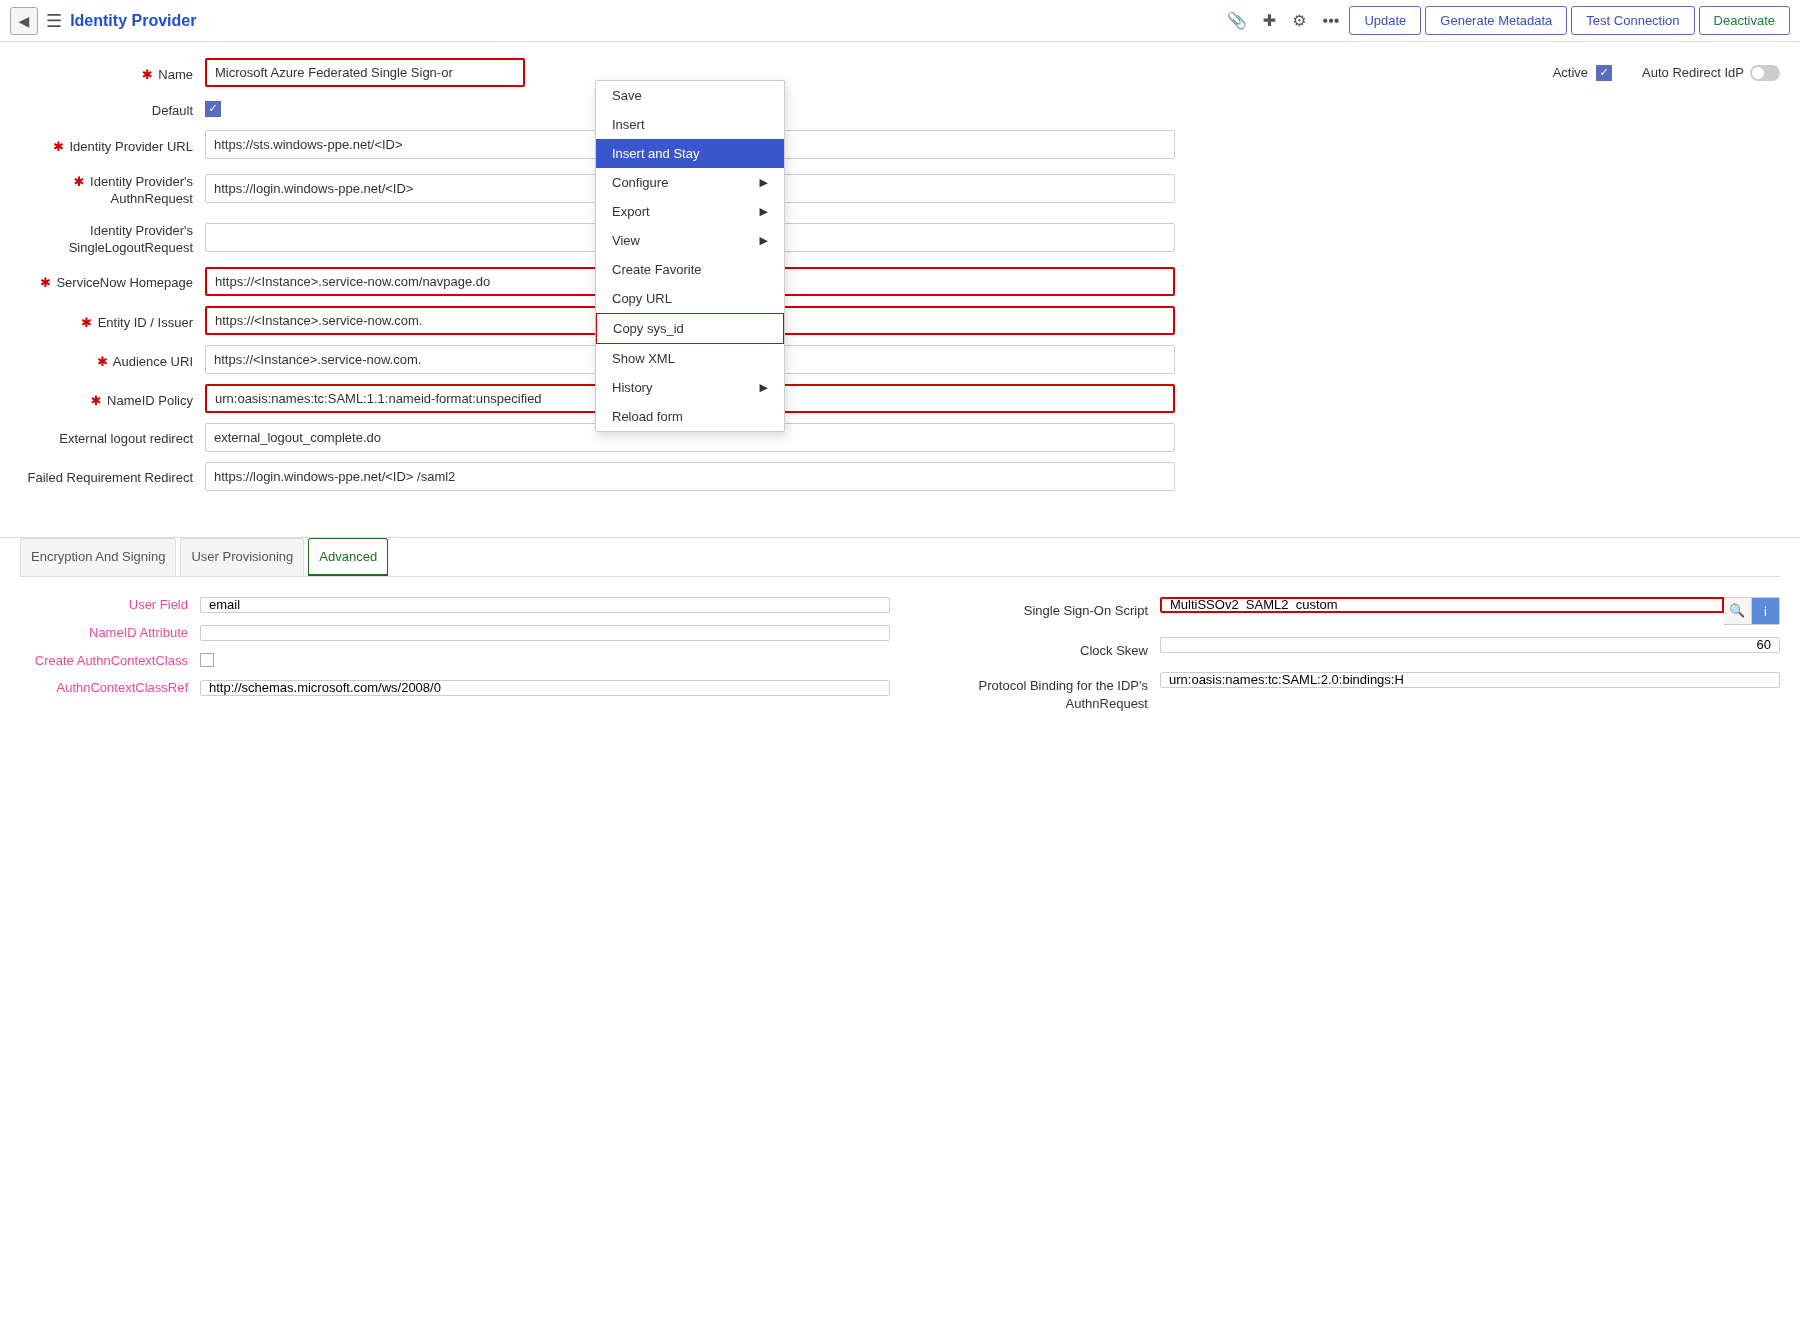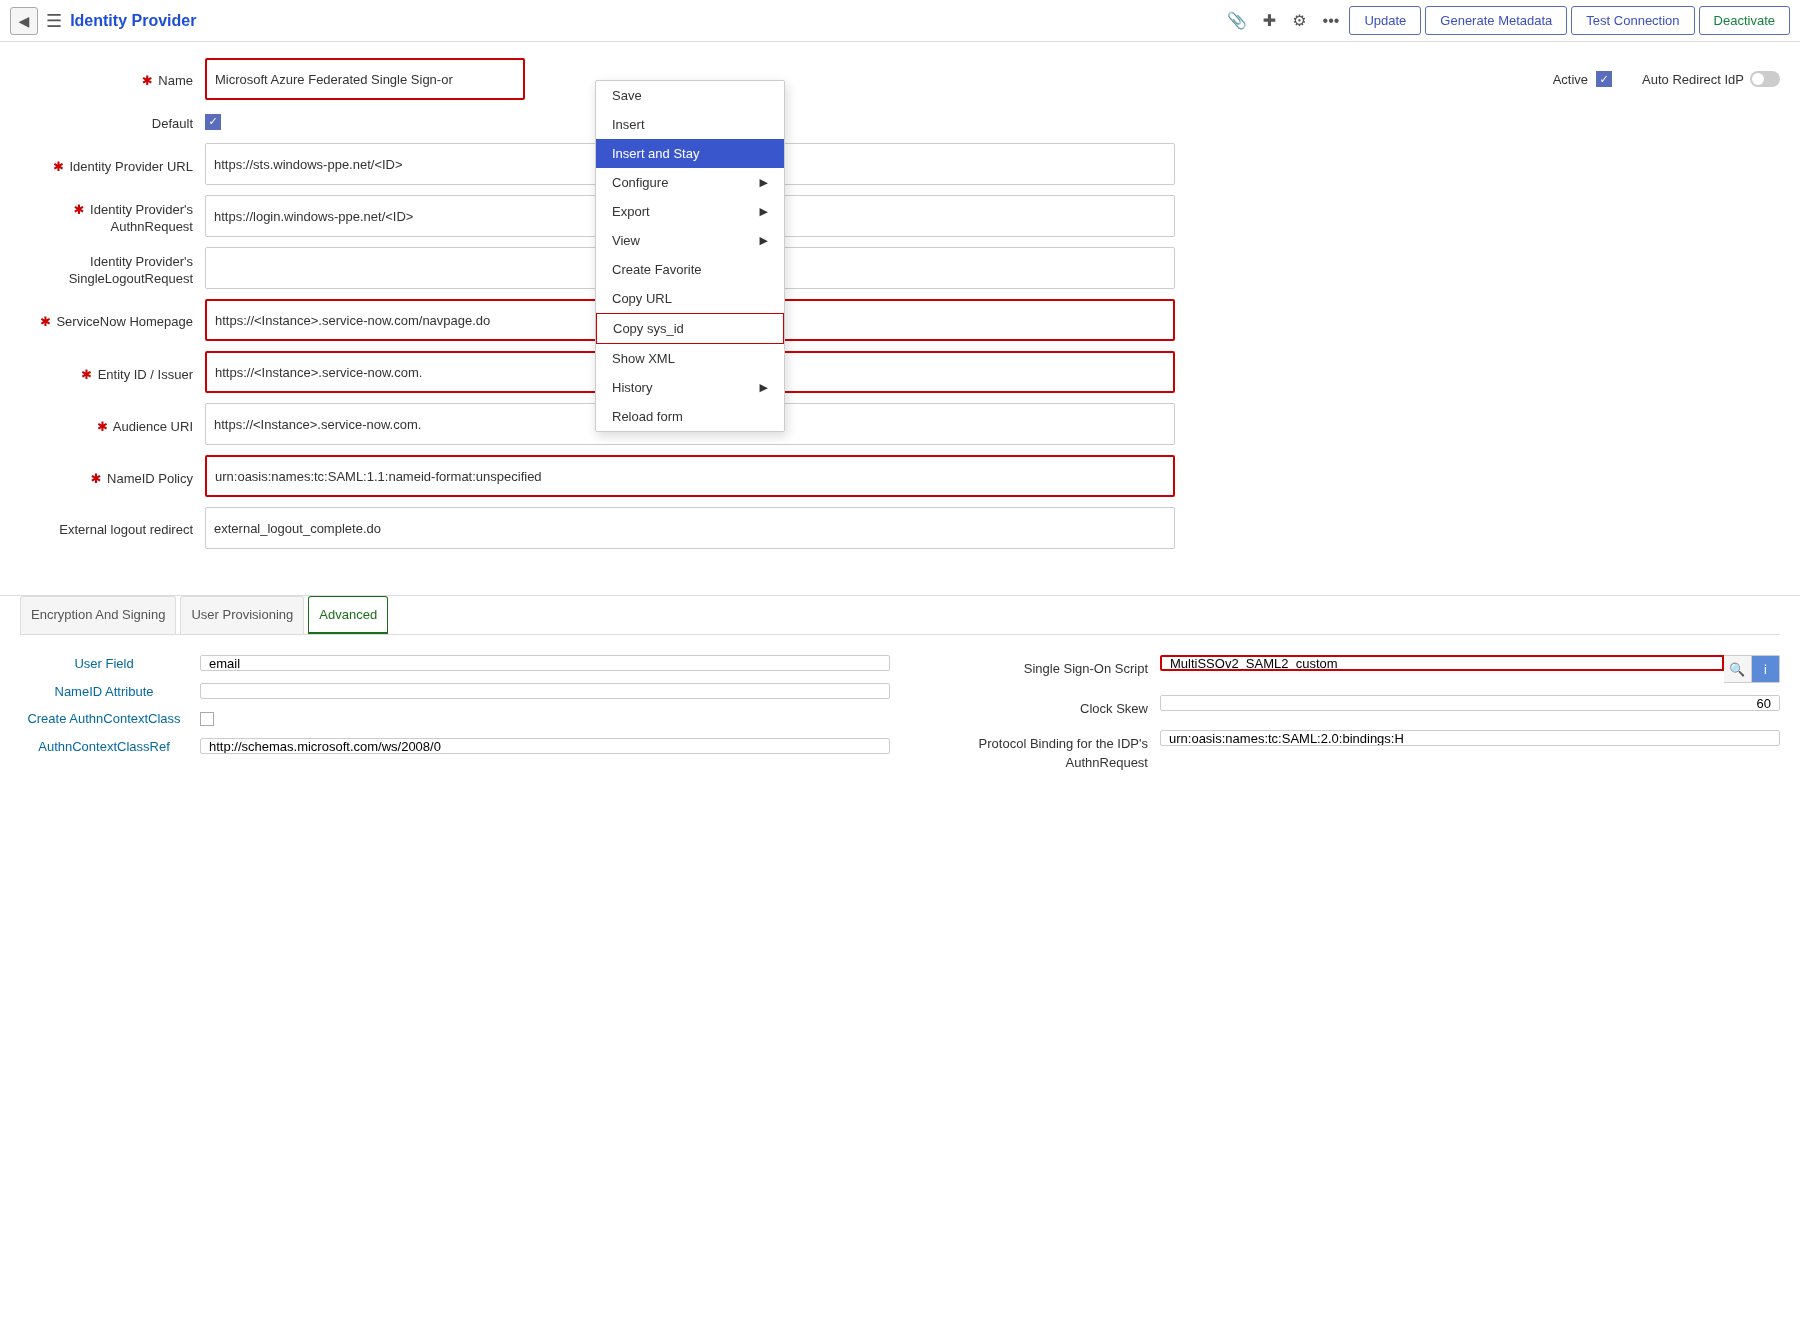--- a/index.html
+++ b/index.html
@@ -59,21 +59,21 @@
       color: #333;
       line-height: 1.4;
     }
     .required-star { color: #cc0000; margin-right: 2px; }
     .form-input {
       flex: 1;
       padding: 4px 8px;
       border: 1px solid #ccc;
       border-radius: 2px;
       font-size: 13px;
-      height: 42px;
+      height: 29px;
       color: #333;
     }
     .form-input.red-border { border: 2px solid #cc0000; }
     .form-input-wide { max-width: 970px; }
 
     .active-area {
       display: flex; align-items: center; gap: 8px;
       margin-left: auto; padding-right: 10px;
     }
     .active-label { font-size: 13px; }
@@ -167,24 +167,24 @@
     .col-right { flex: 1; }
 
     .form-row-inline {
       display: flex;
       align-items: center;
       margin-bottom: 12px;
     }
     .form-label-inline {
       width: 180px;
       min-width: 180px;
-      text-align: center;
+      text-align: right;
       padding-right: 12px;
       font-size: 13px;
-      color: #0369a1;
+      color: #ec4899;
     }
     .form-input-inline {
       flex: 1;
       padding: 4px 8px;
       border: 1px solid #ccc;
       border-radius: 2px;
       font-size: 13px;
       height: 16px;
     }
 
@@ -388,20 +388,26 @@
     <input type="text" class="form-input form-input-wide red-border" value="urn:oasis:names:tc:SAML:1.1:nameid-format:unspecified" style="">
   </div>
 
   <div class="form-row">
     <div class="form-label" style="line-height:1.3;">
       <span>External logout redirect</span>
     </div>
     <input type="text" class="form-input form-input-wide" value="external_logout_complete.do" style="">
   </div>
 
+  <div class="form-row">
+    <div class="form-label" style="line-height:1.3;">
+      <span>Failed Requirement Redirect</span>
+    </div>
+    <input type="text" class="form-input form-input-wide" value="https://login.windows-ppe.net/&lt;ID&gt; /saml2" style="">
+  </div>
 
 </div>
 
 <div class="tabs-area">
   <div class="tabs-row">
     <div class="tab">Encryption And Signing</div>
     <div class="tab">User Provisioning</div>
     <div class="tab active">Advanced</div>
   </div>
 

